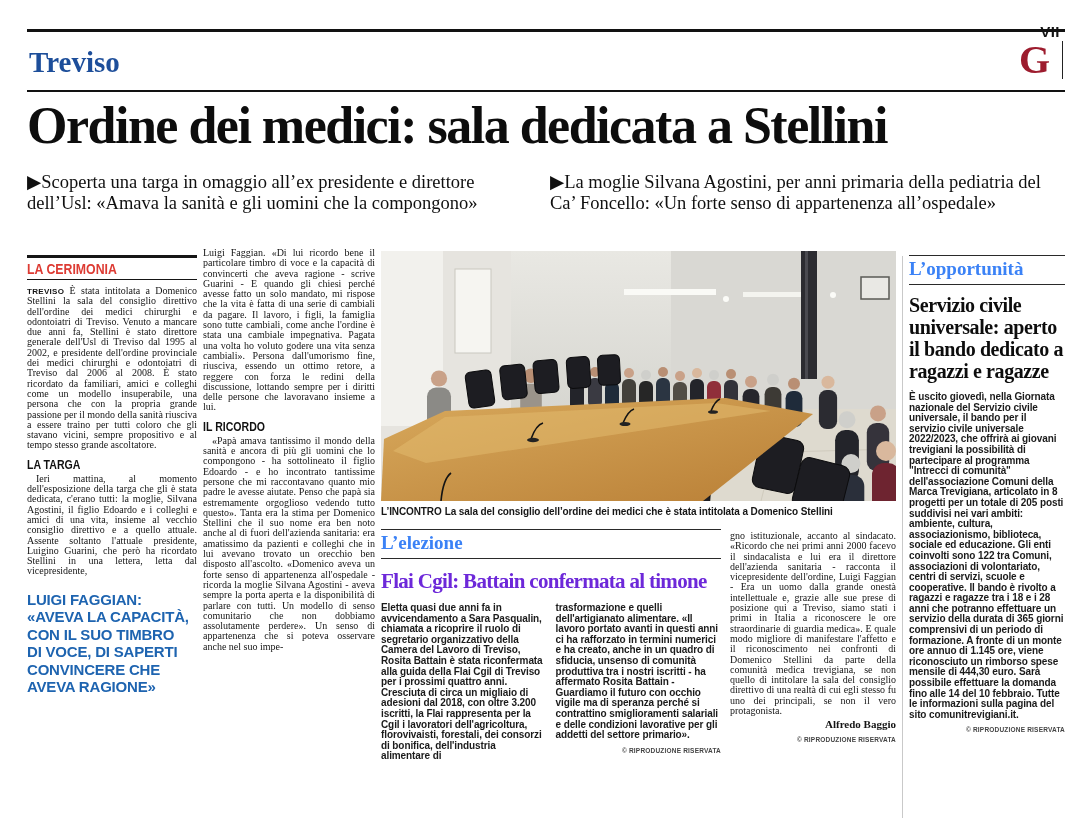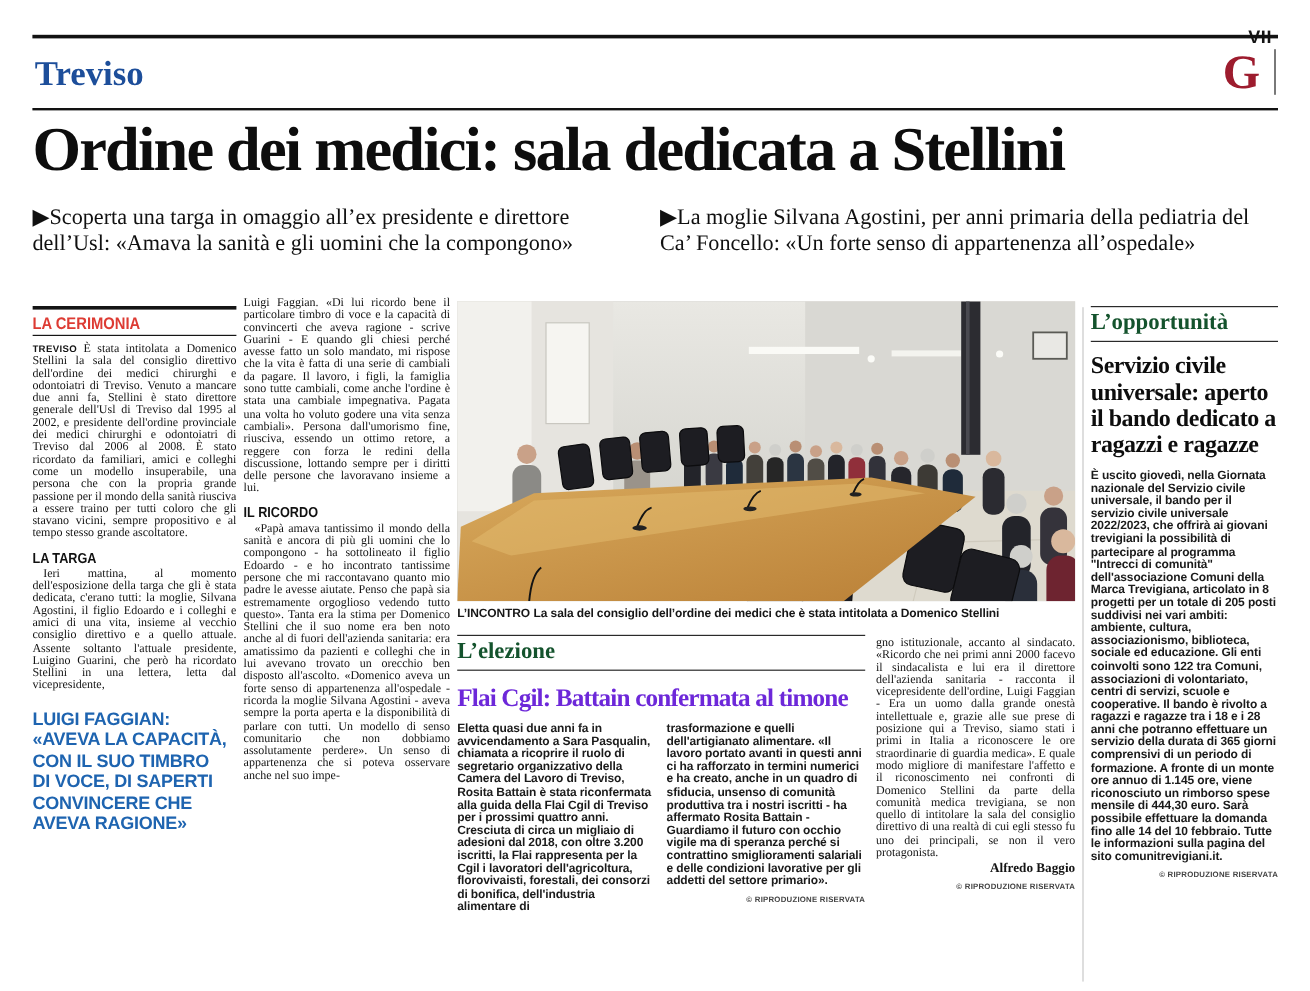--- a/index.html
+++ b/index.html
@@ -44,21 +44,21 @@
   .pull-quote { margin-top:14px; width:164px; font:bold 15px "Liberation Sans", sans-serif; line-height:17.5px; color:#1e64b0; letter-spacing:-.2px; }
 
   
   .mid { position:relative; }
   .photo { margin-top:5px; width:515px; height:250px; overflow:hidden; background:#d6d5d1; }
   .caption { margin-top:5px; font:bold 10px "Liberation Sans", sans-serif; color:#161616; letter-spacing:-.1px; white-space:nowrap; overflow:hidden; }
   .caption .cap-label { font-weight:bold; margin-right:3px; }
   .below-photo { display:flex; margin-top:12px; gap:9px;justify-content:flex-end; }
   .election { width:340px; }
   .sec-rule { height:1px; background:#2a2a2a; }
-  .sec-label { font-weight:bold; font-size:19px; color:#14532d; padding:2px 0 4px; }
+  .sec-label { font-weight:bold; font-size:19px; color:#3b82f6; padding:2px 0 4px; }
   .election-headline { font-weight:bold; font-size:21px; letter-spacing:-.7px; color:#6d28d9; margin:10px 0 9px; white-space:nowrap; overflow:hidden; }
   .election-cols { display:flex; gap:9px; }
   .sans-body { font:bold 10px "Liberation Sans", sans-serif; line-height:10.6px; color:#1b1b1b; letter-spacing:-.1px; }
   .election-col { width:166px; }
   .copyright { font:bold 6.5px "Liberation Sans", sans-serif; color:#444; text-align:right; margin-top:6px; letter-spacing:.2px; }
 
   .col3 { width:166px; padding-top:2px; }
   .byline { font-weight:bold; font-size:11px; text-align:right; margin-top:2px; }
 
   

